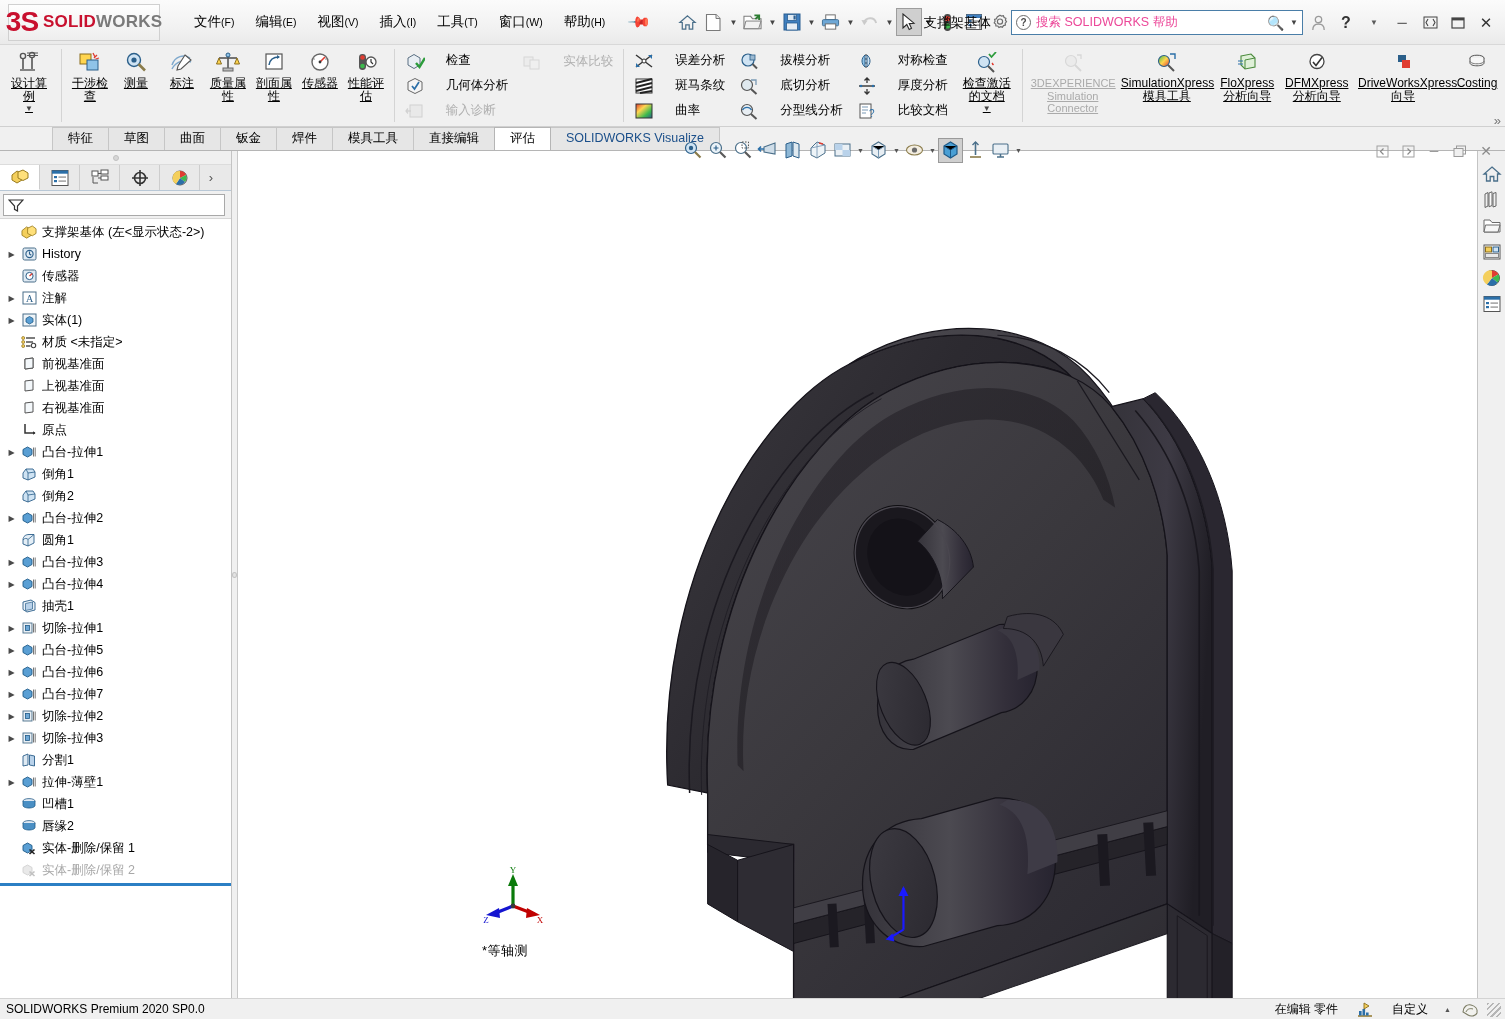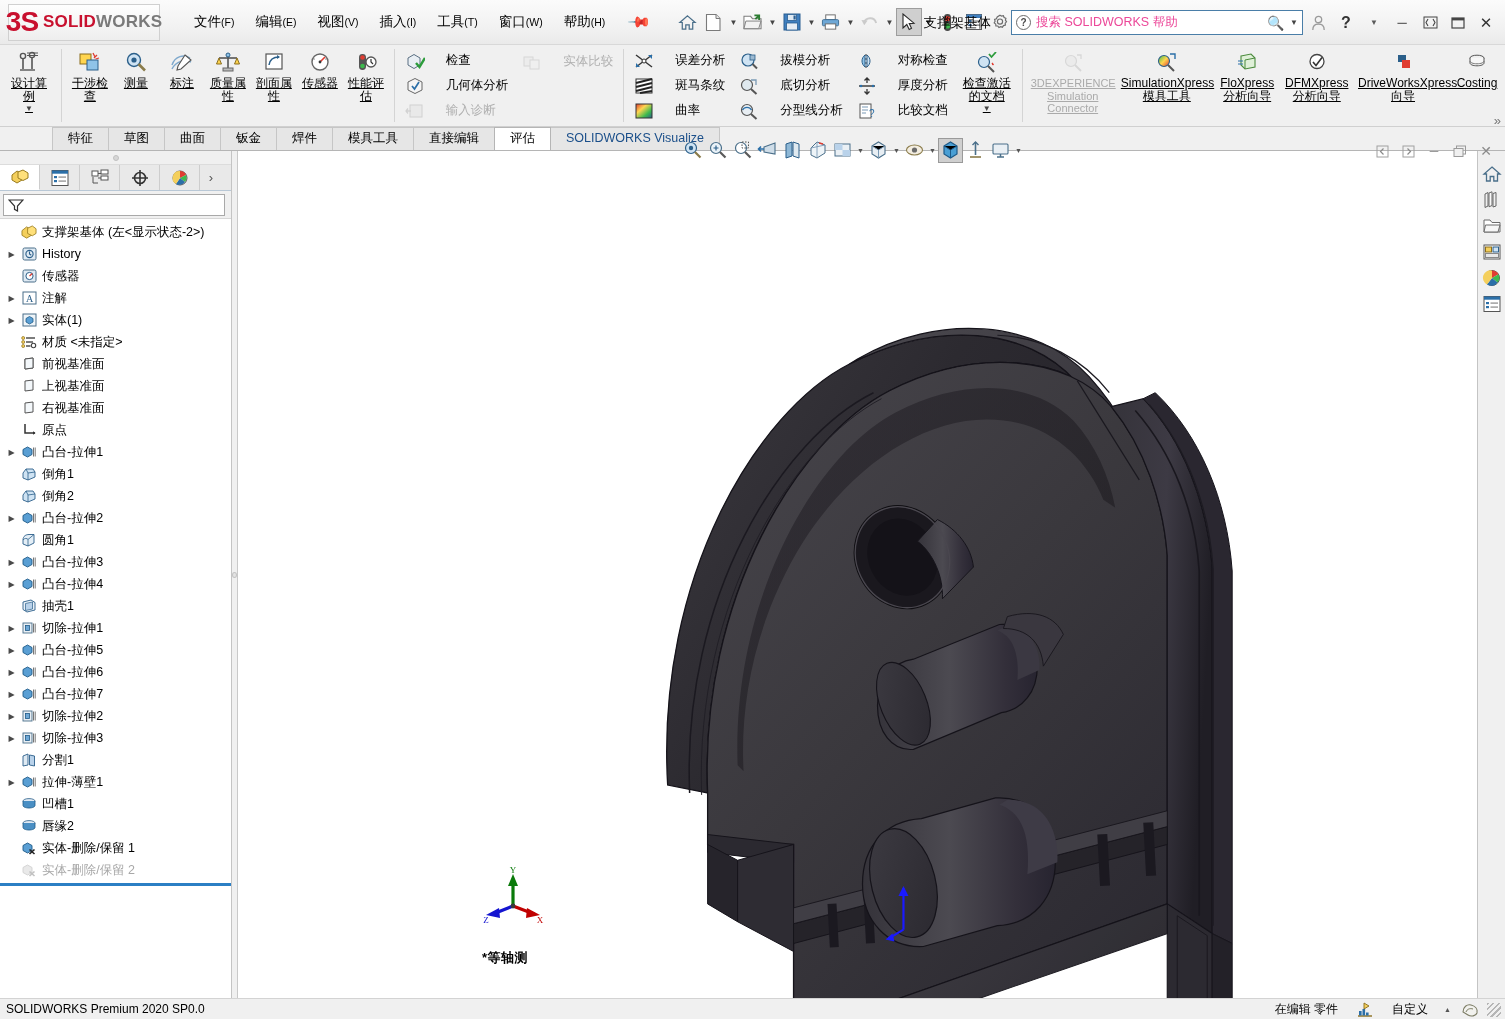--- a/index.html
+++ b/index.html
@@ -203,21 +203,21 @@
   }
   .splitter-v::after {
     content: ""; width: 4px; height: 4px; border-radius: 50%;
     background: #e3e3e3; border: 1px solid #c4c4c4;
   }
 
   
   .viewport { flex: 1; background: #ffffff; position: relative; overflow: hidden; }
   .triad { position: absolute; left: 244px; bottom: 72px; width: 62px; height: 62px; }
   .viewlabel {
-    position: absolute; left: 244px; bottom: 31px; font-size: 13px; font-weight: bold;
+    position: absolute; left: 244px; bottom: 38px; font-size: 13px; font-weight: normal;
     letter-spacing: .5px;
   }
 
   
   .taskpane {
     width: 28px; background: #f0f0f0; border-left: 1px solid #c4c4c4;
     display: flex; flex-direction: column; align-items: center; padding-top: 10px; gap: 0px;
   }
   .tp-btn {
     width: 26px; height: 26px; display: flex; align-items: center; justify-content: center;

